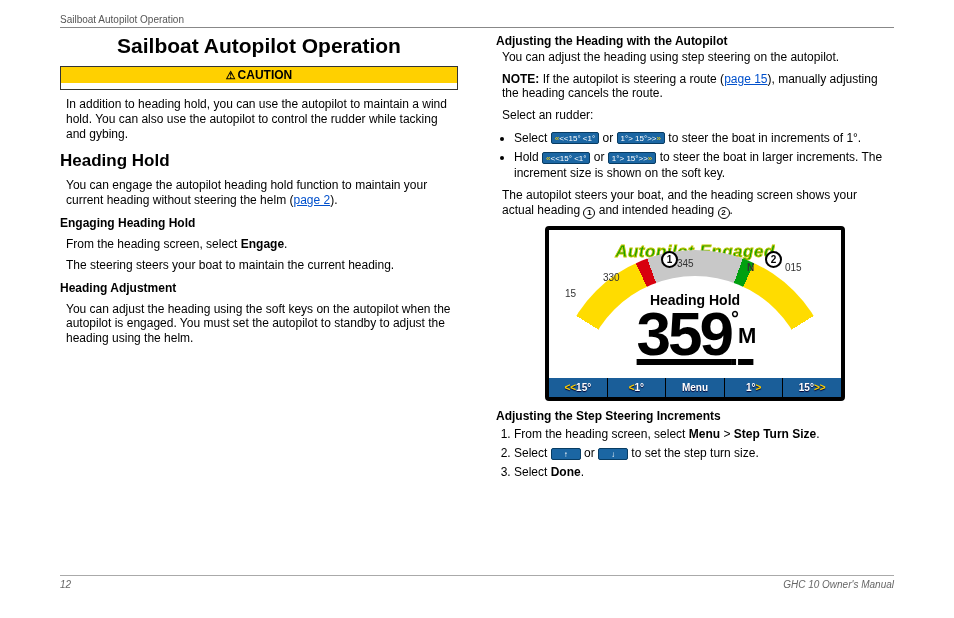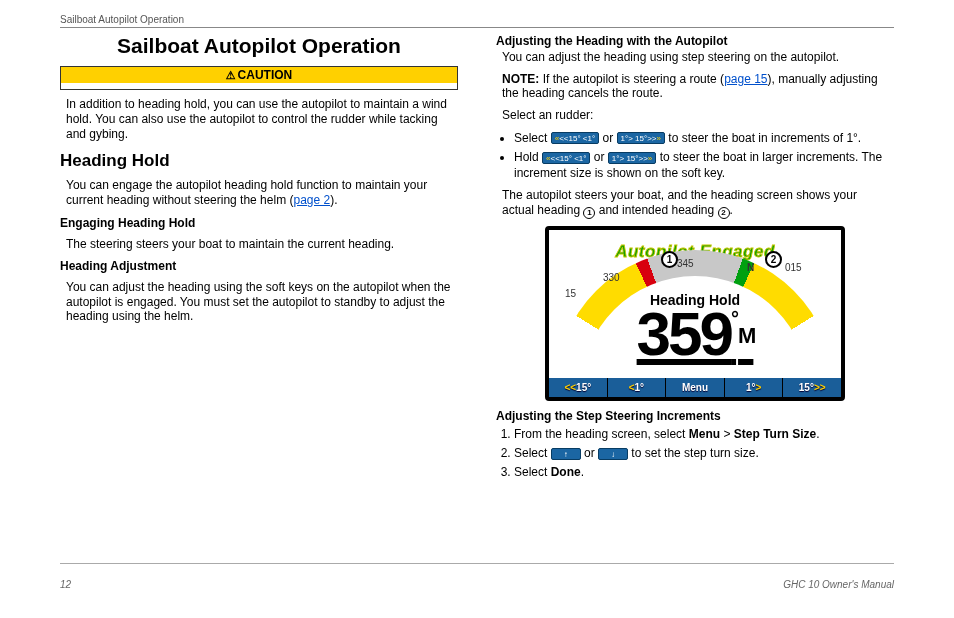--- a/index.html
+++ b/index.html
@@ -42,21 +42,21 @@
   .softkey .ya-l::before { content:"«"; color: #ffd000; }
   .softkey .ya-r::after  { content:"»"; color: #ffd000; }
   .note-label { font-weight: bold; }
   .circle-num {
     display: inline-flex; width: 12px; height: 12px; border: 1.2px solid #000; border-radius: 50%;
     align-items: center; justify-content: center; font-size: 8px; font-weight: bold; vertical-align: -1px;
   }
   .footer {
     position: absolute; bottom: 10px; left: 60px; right: 60px;
     display: flex; justify-content: space-between; font-size: 10px; font-style: italic; color: #666;
-    border-top: 0.5px solid #aaa; padding-top: 15px;
+    border-top: 0.5px solid #aaa; padding-top: 3px;
   }
 
   
   .gauge {
     width: 300px; height: 175px; margin: 6px auto 8px;
     border: 4px solid #000; border-radius: 4px; background: #fff; position: relative; overflow: hidden;
   }
   .gauge-title {
     font-size: 17px; font-weight: bold; font-style: italic;
     color: #19a000; -webkit-text-stroke: 0.8px #c6c600; letter-spacing: 0.5px;
@@ -125,20 +125,23 @@
       </div>
 
       <p class="body">In addition to heading hold, you can use the autopilot to maintain a wind hold. You can also use the autopilot to control the rudder while tacking and gybing.</p>
 
       <h2 class="section">Heading Hold</h2>
       <p class="body">
         <span>You can engage the autopilot heading hold function to maintain your current heading without steering the helm (</span><a class="pg" href="#">page 2</a><span>).</span>
       </p>
 
       <h3 class="sub">Engaging Heading Hold</h3>
+      <p class="body indent">
+        <span>From the heading screen, select </span><b>Engage</b><span>.</span>
+      </p>
       <p class="body indent">The steering steers your boat to maintain the current heading.</p>
 
       <h3 class="sub">Heading Adjustment</h3>
       <p class="body">You can adjust the heading using the soft keys on the autopilot when the autopilot is engaged. You must set the autopilot to standby to adjust the heading using the helm.</p>
     </div>
 
     <div class="col">
       <h3 class="sub" style="margin-top:4px">Adjusting the Heading with the Autopilot</h3>
       <p class="body" style="margin-top:2px">You can adjust the heading using step steering on the autopilot.</p>
       <p class="body">

